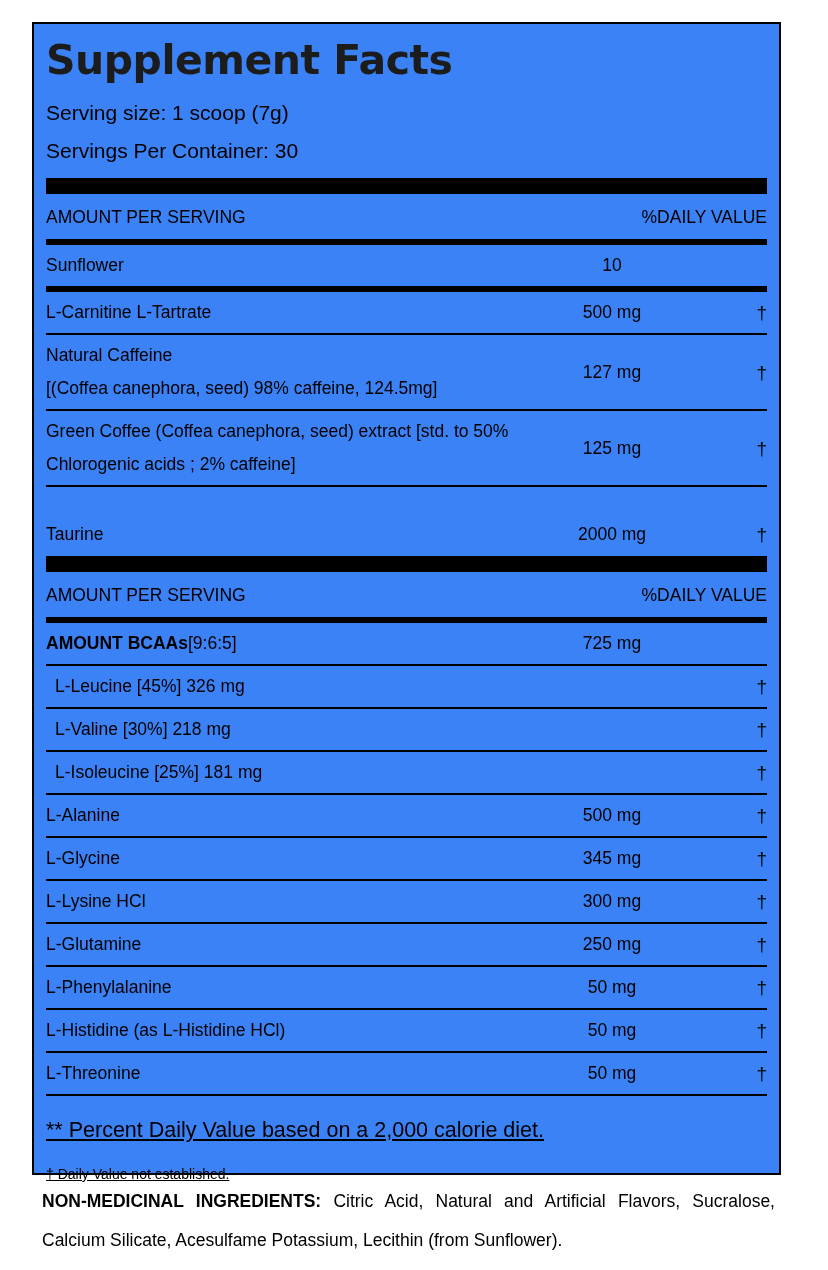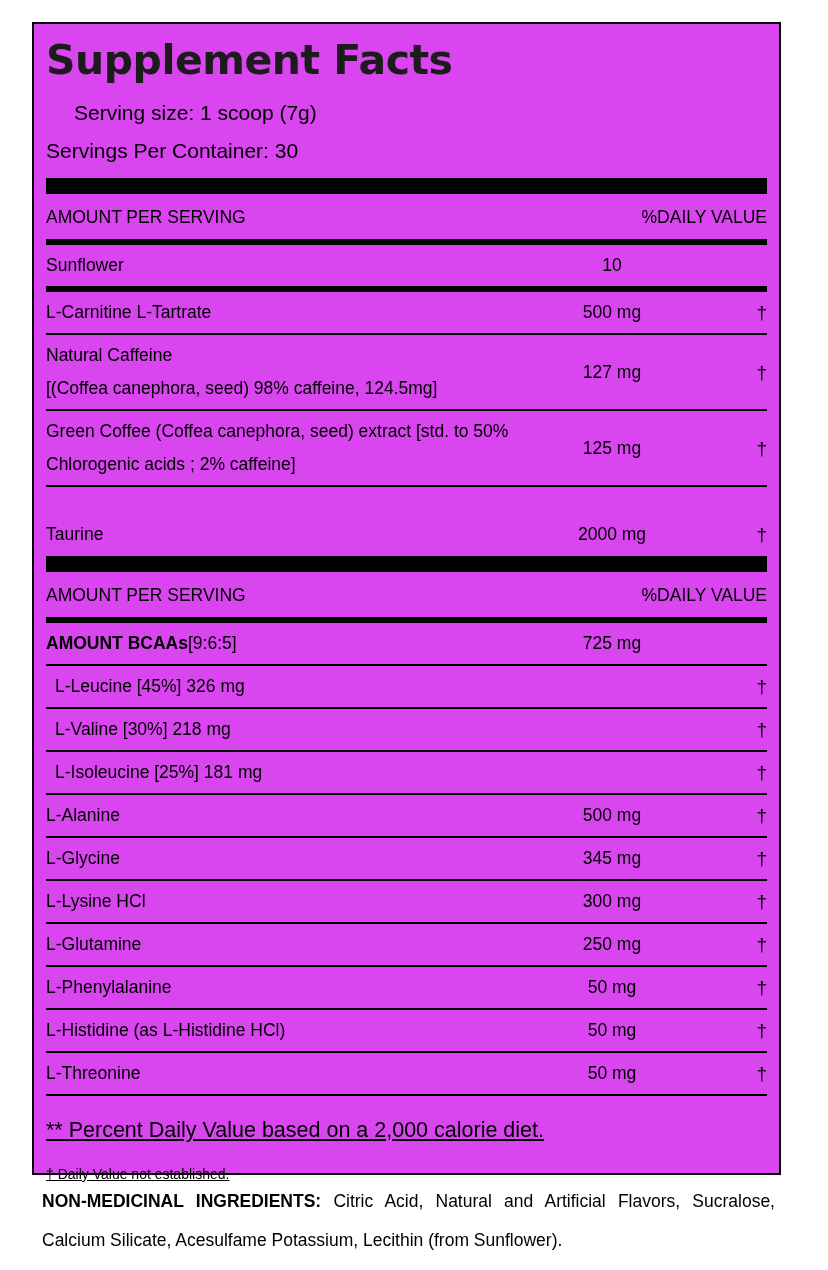--- a/index.html
+++ b/index.html
@@ -18,32 +18,32 @@
   }
   .panel {
     position: absolute;
     left: 32px;
     top: 22px;
     width: 749px;
     height: 1153px;
     box-sizing: border-box;
     border: 2px solid #000;
     padding: 0 12px;
-    background: #d946ef;
+    background: #3b82f6;
   }
   .title {
     margin: 12px 0 0 0;
     font-family: "DejaVu Sans", sans-serif;
     font-weight: 700;
     font-size: 41px;
     line-height: 48px;
     letter-spacing: -0.5px;
     color: #1c1c1c;
   }
-  .serv1 { margin-top: 16px; font-size: 21px; line-height: 26px; margin-left: 28px; }
+  .serv1 { margin-top: 16px; font-size: 21px; line-height: 26px; }
   .serv2 { margin-top: 12px; font-size: 21px; line-height: 26px; }
   .bigbar {
     margin-top: 14px;
     height: 16px;
     background: #000;
   }
   .hdr-row {
     display: flex;
     justify-content: space-between;
     align-items: center;

